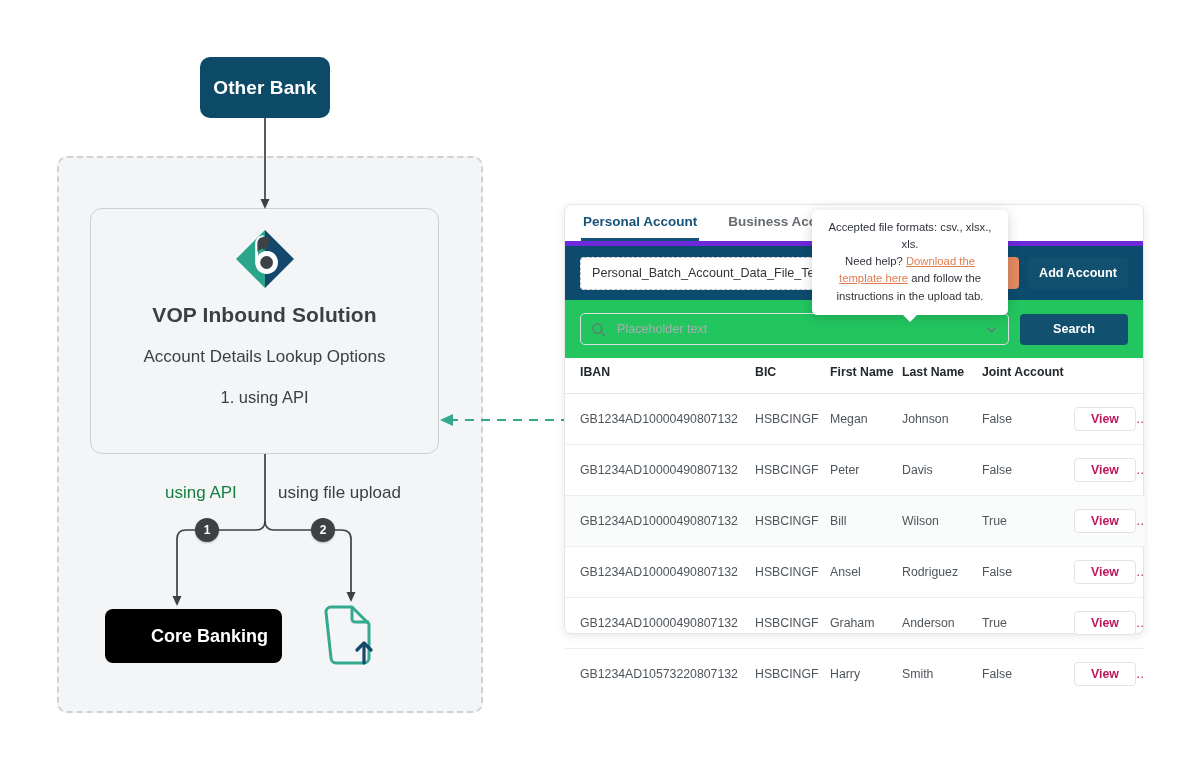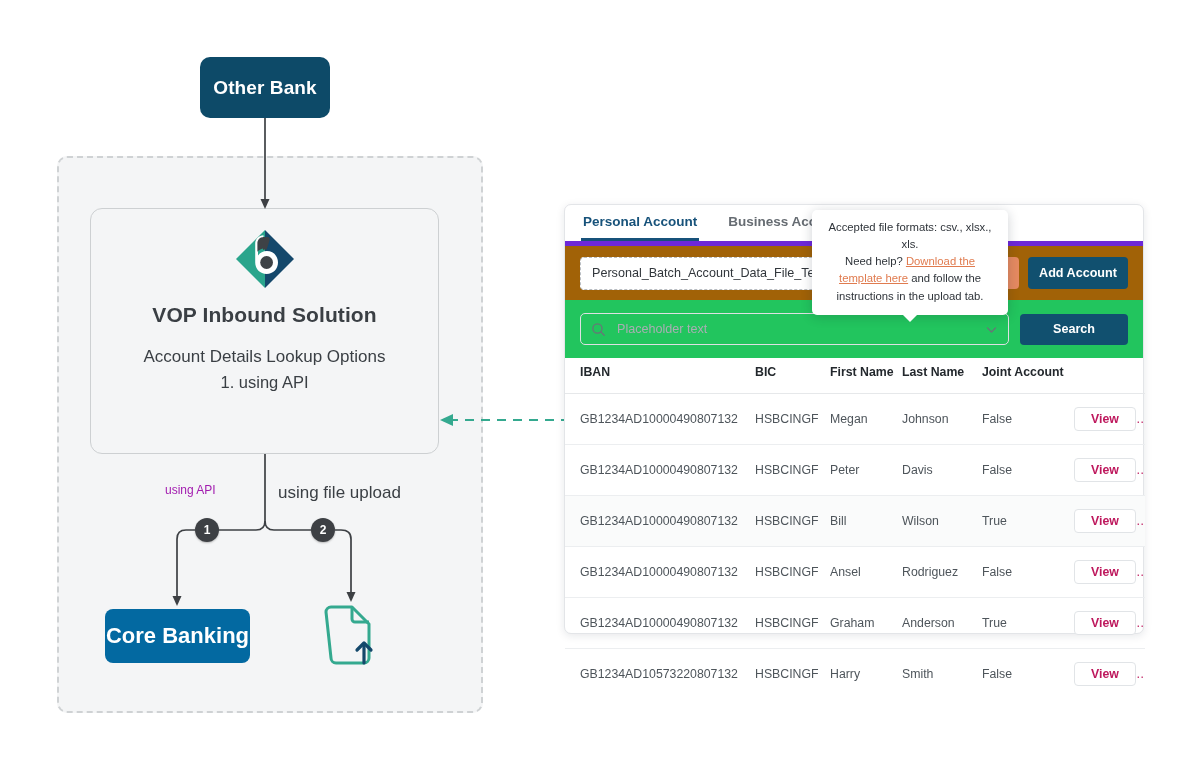--- a/index.html
+++ b/index.html
@@ -32,44 +32,44 @@
     display:flex;flex-direction:column;align-items:center;
   }
   .logo-wrap{margin-top:18px;width:64px;height:64px;position:relative;}
   .vop-title{
     margin-top:12px;font-size:21px;font-weight:700;color:#3a3f44;letter-spacing:.1px;
   }
   .vop-sub{
     margin-top:20px;font-size:17px;color:#3a3f44;font-weight:400;
   }
   .vop-opt{
-    margin-top:4px;font-size:16.5px;color:#3a3f44;text-align:center;line-height:1.44;
+    margin-top:19px;font-size:16.5px;color:#3a3f44;text-align:center;line-height:1.44;
   }
   .opt-line{display:block;}
 
   .label-api{
-    position:absolute;left:165px;top:483px;font-size:12px;color:#a21caf;
+    position:absolute;left:165px;top:483px;font-size:17px;color:#15803d;
   }
   .label-upload{
     position:absolute;left:278px;top:483px;font-size:17px;color:#3a3f44;
   }
   .badge{
     position:absolute;width:24px;height:24px;border-radius:50%;
     background:#3d4044;color:#fff;font-size:12px;font-weight:600;
     display:flex;align-items:center;justify-content:center;
     box-shadow:0 1px 2px rgba(0,0,0,.25);
   }
   .badge-1{left:195px;top:518px;}
   .badge-2{left:311px;top:518px;}
 
   .core-banking{
     position:absolute;left:105px;top:609px;width:145px;height:54px;
-    background:#0369a1;border-radius:8px;
+    background:#000000;border-radius:8px;
     display:flex;align-items:center;justify-content:center;
-    color:#fff;font-size:22px;font-weight:700;
+    color:#fff;font-size:18px;font-weight:700;padding-left:32px;
   }
   .file-icon{position:absolute;left:322px;top:604px;width:58px;height:62px;}
 
   svg.connectors{position:absolute;left:0;top:0;width:1200px;height:761px;pointer-events:none;}
 
   
   .panel{
     position:absolute;left:564px;top:204px;width:580px;height:430px;
     background:#ffffff;border:1px solid #e3e5e8;border-radius:7px;
     box-shadow:0 2px 9px rgba(20,30,45,.10);
@@ -80,21 +80,21 @@
     display:flex;align-items:flex-end;padding:0 16px;box-sizing:border-box;
   }
   .tab{
     font-size:13.5px;font-weight:700;color:#666c72;
     padding:0 2px 9px 2px;margin-right:27px;cursor:pointer;
     border-bottom:3px solid transparent;
   }
   .tab.active{color:#17527a;border-bottom-color:#17527a;}
 
   .toolbar{
-    height:54px;background:#a16207;
+    height:54px;background:#0c4a6e;
     display:flex;align-items:center;padding:0 15px;box-sizing:border-box;gap:9px;
     position:relative;
   }
   .file-input{
     flex:1;height:33px;background:#ffffff;border:1.5px dashed #b9bdc2;border-radius:4px;
     display:flex;align-items:center;padding:0 11px;box-sizing:border-box;
     min-width:0;
   }
   .file-name{
     flex:1;font-size:12.6px;color:#31363b;white-space:nowrap;overflow:hidden;text-overflow:ellipsis;

